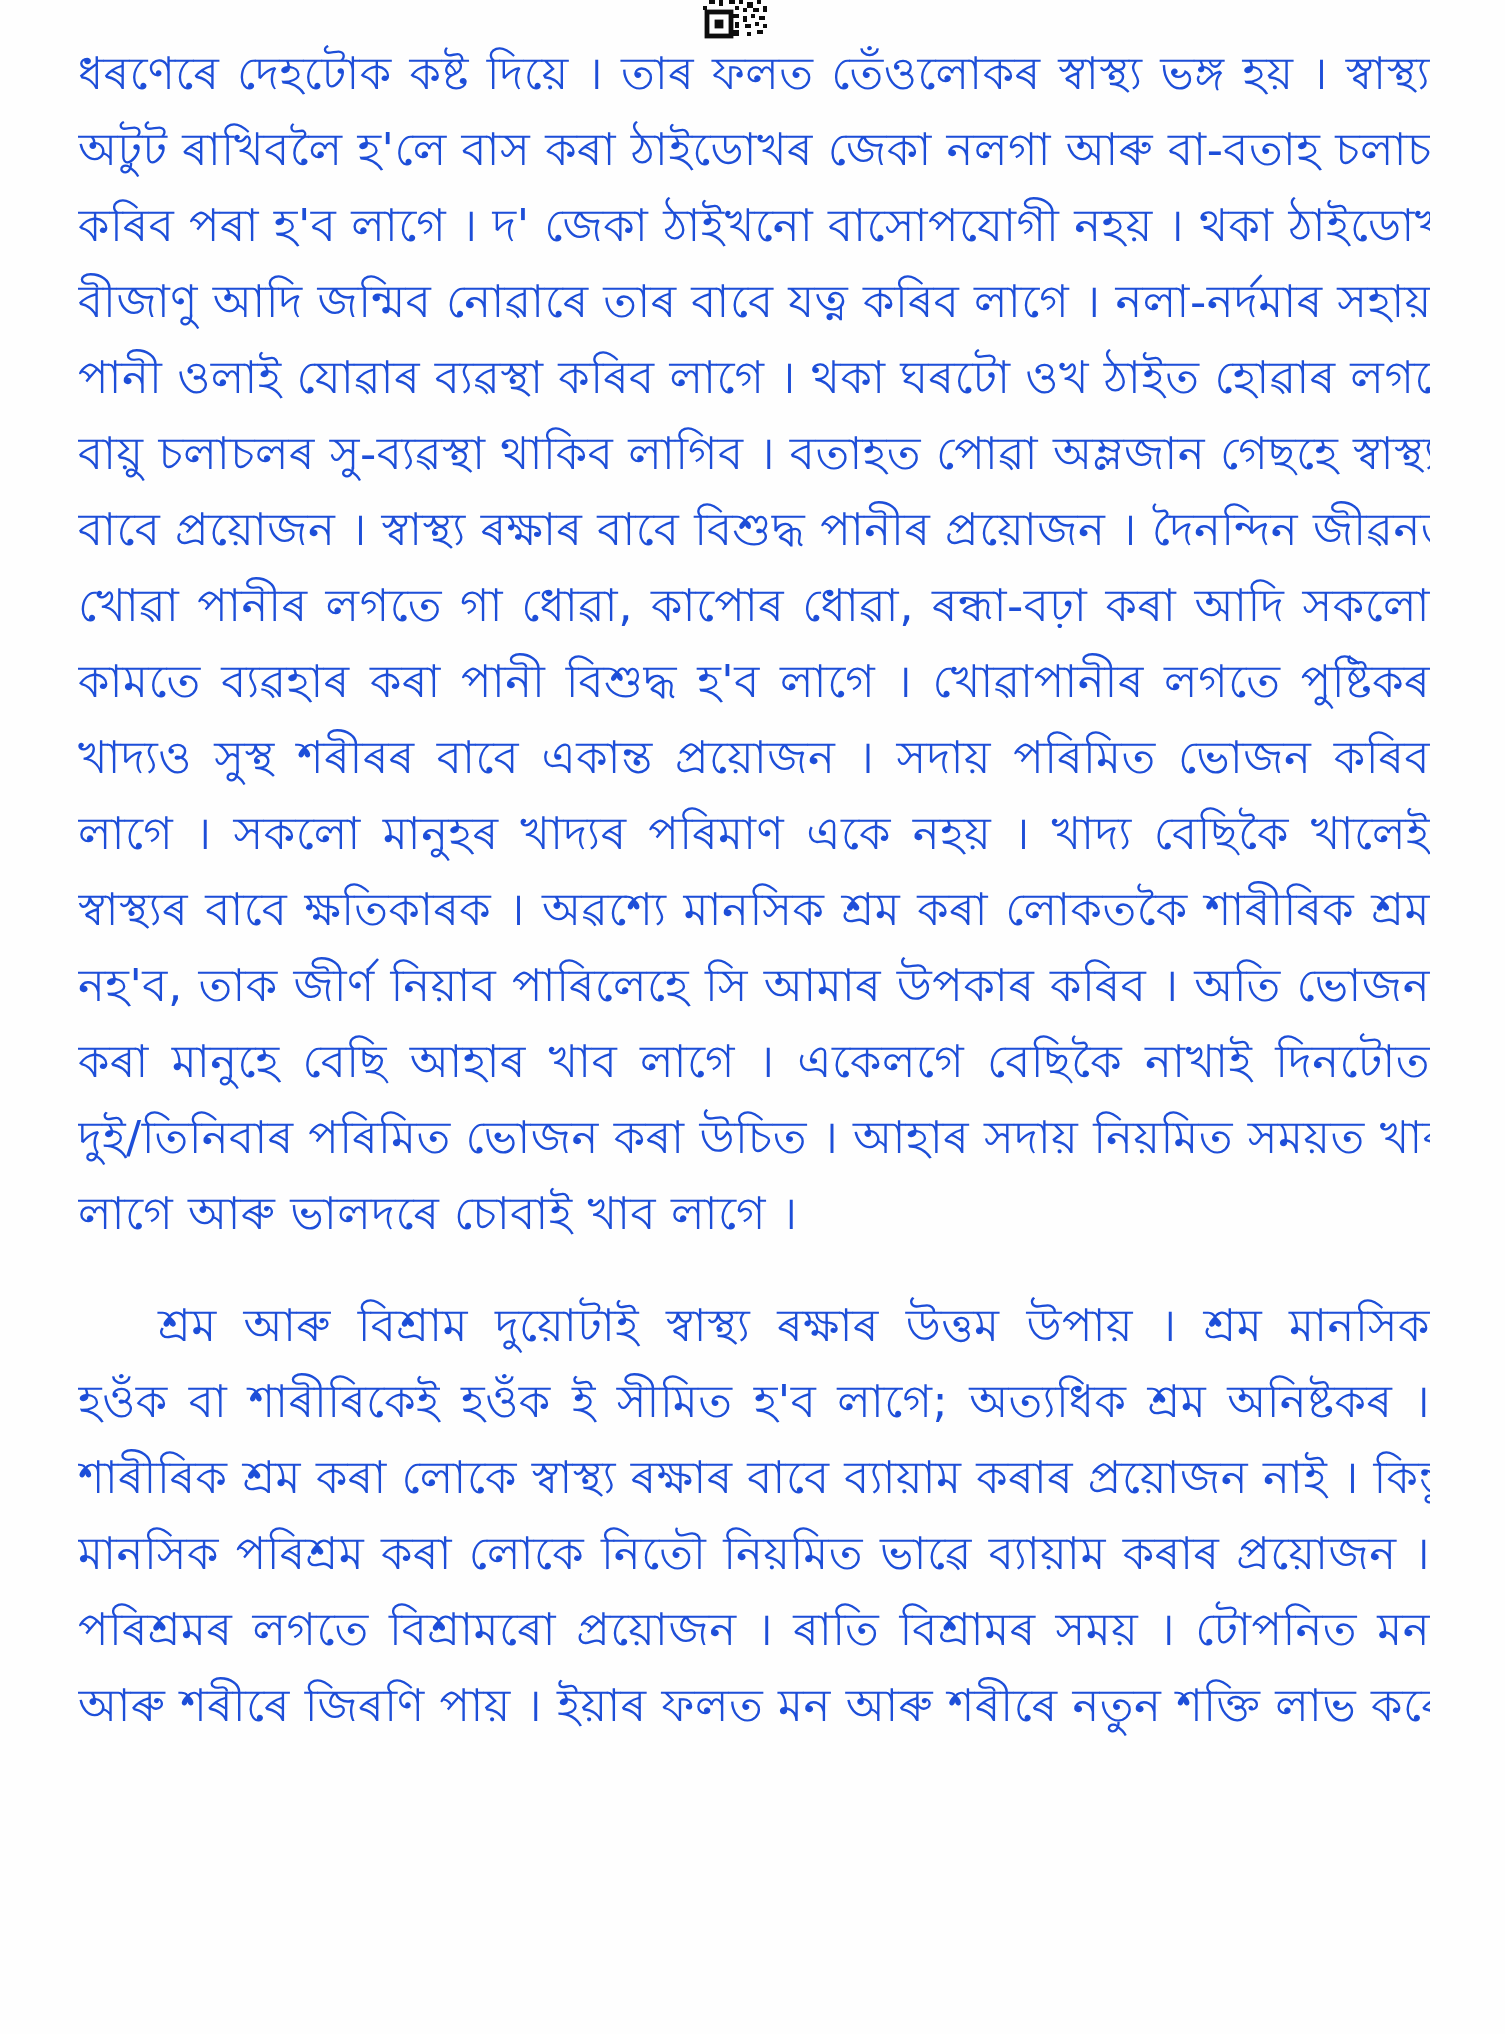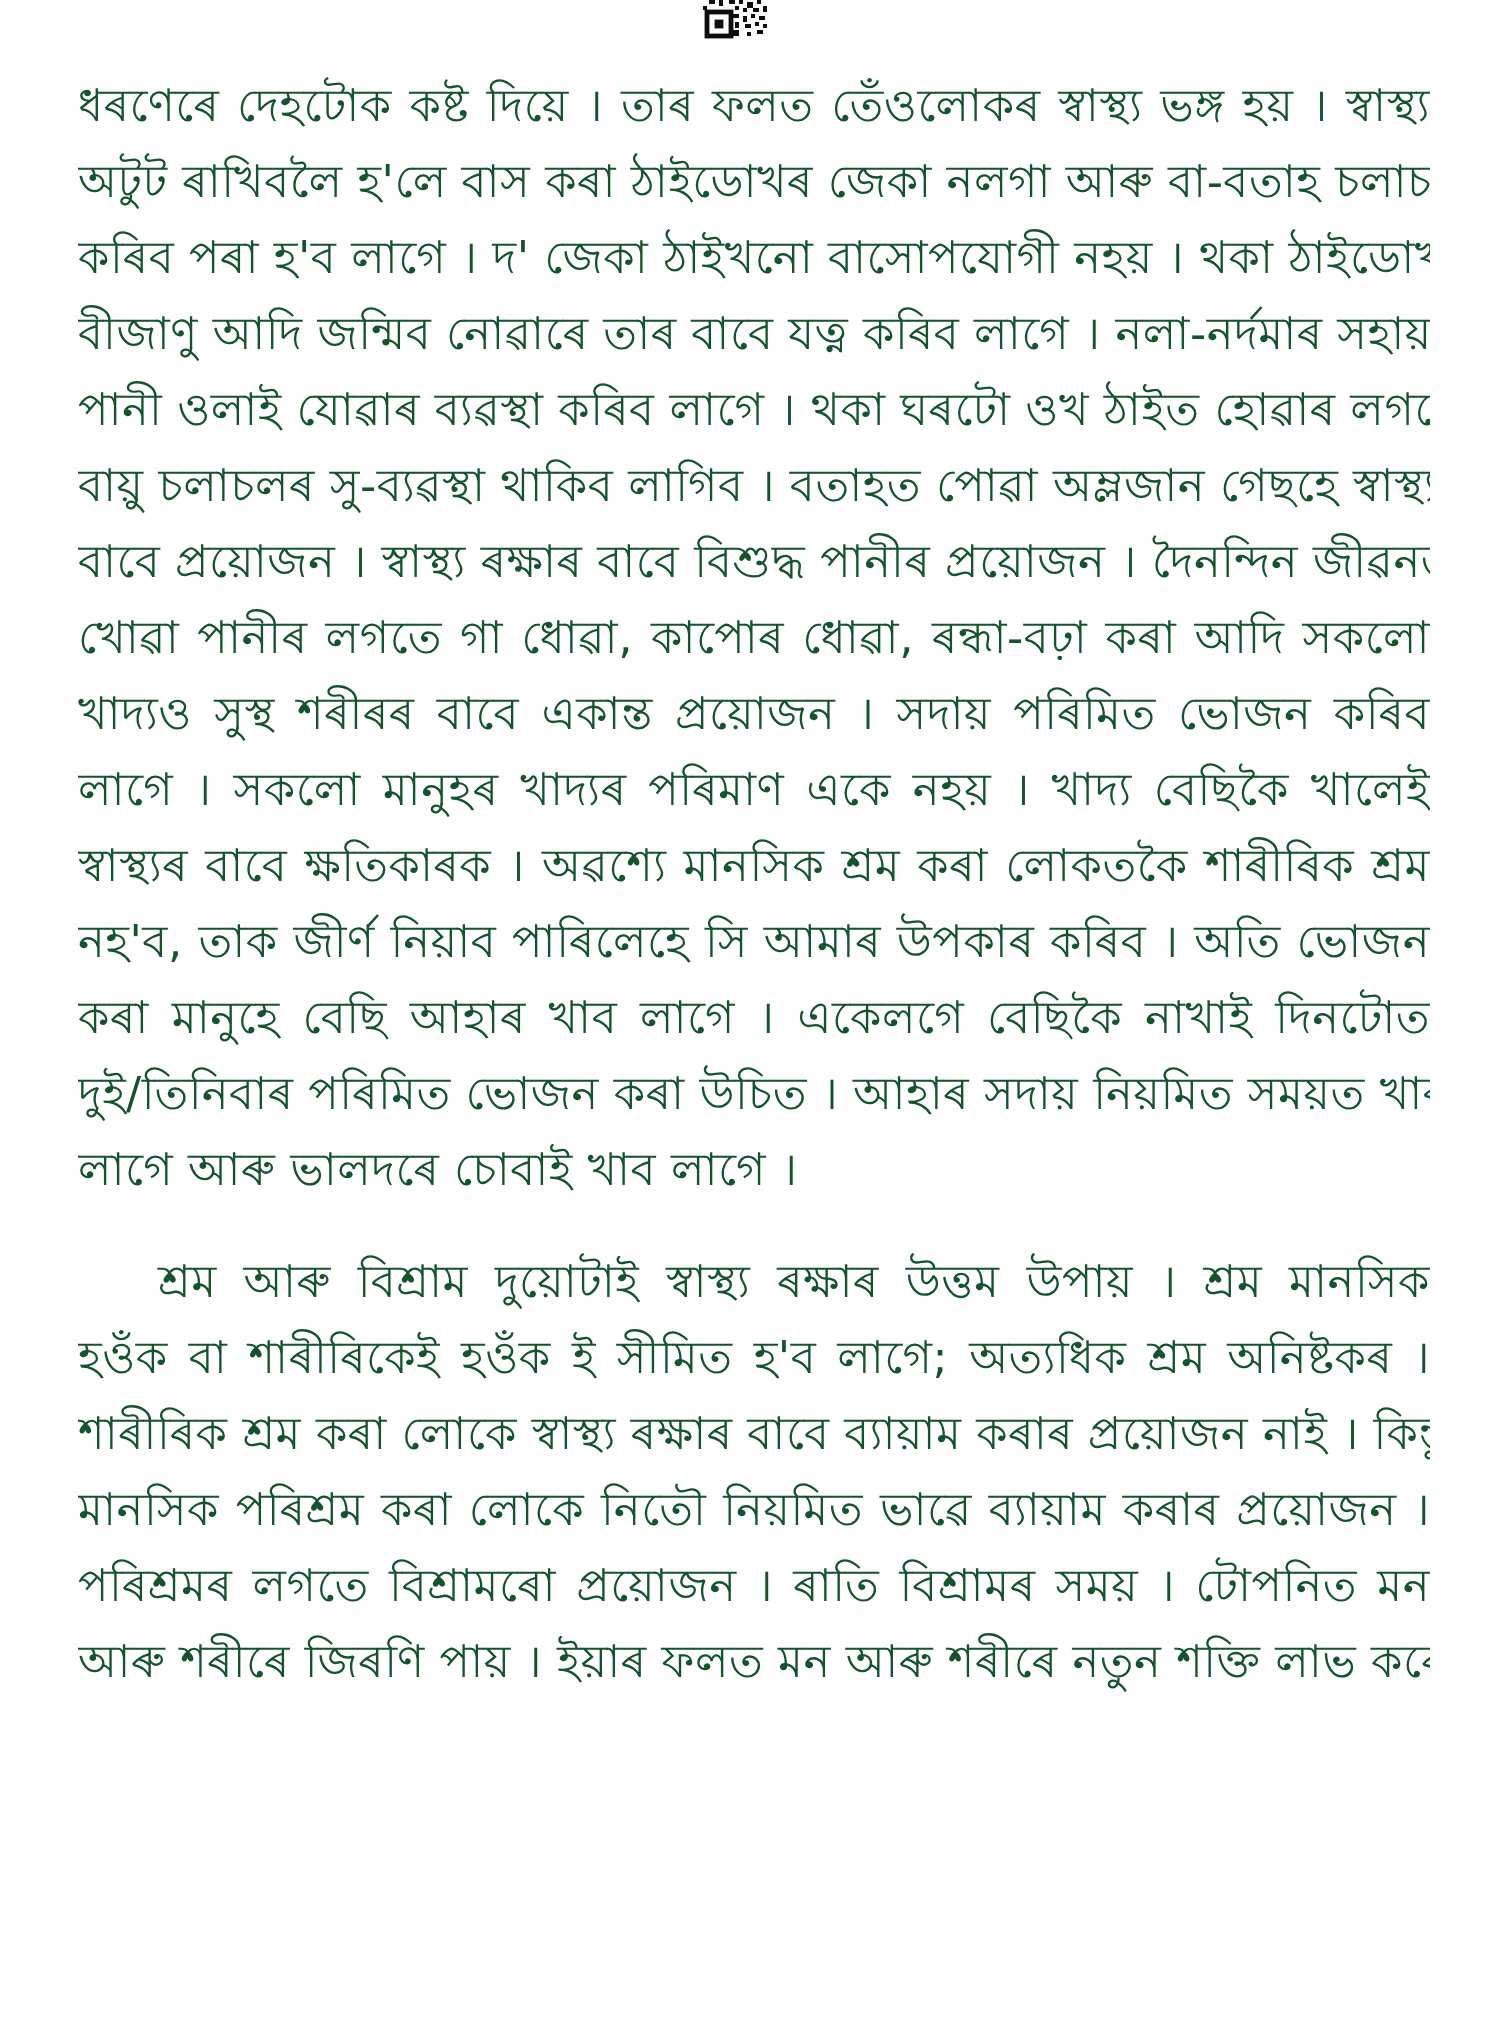--- a/index.html
+++ b/index.html
@@ -18,23 +18,23 @@
   .qr-mark {
     position: absolute;
     left: 703px;
     top: 0;
     width: 84px;
     height: 40px;
   }
   .text-block {
     position: absolute;
     left: 78px;
-    top: 68px;
+    top: 36px;
     width: 1352px;
-    color: #14532d;
+    color: #1d4ed8;
   }
   .para { margin: 0; padding: 0; }
   .para-2 { margin-top: 36px; }
   .line {
     display: block;
     height: 76px;
     line-height: 76px;
     font-size: 45px;
     font-weight: 500;
     letter-spacing: 0.5px;
@@ -92,20 +92,21 @@
 
     <div class="para para-1">
       <span class="line">ধৰণেৰে দেহটোক কষ্ট দিয়ে । তাৰ ফলত তেঁওলোকৰ স্বাস্থ্য ভঙ্গ হয় । স্বাস্থ্য</span>
       <span class="line">অটুট ৰাখিবলৈ হ'লে বাস কৰা ঠাইডোখৰ জেকা নলগা আৰু বা-বতাহ চলাচল</span>
       <span class="line">কৰিব পৰা হ'ব লাগে । দ' জেকা ঠাইখনো বাসোপযোগী নহয় । থকা ঠাইডোখৰ</span>
       <span class="line">বীজাণু আদি জন্মিব নোৱাৰে তাৰ বাবে যত্ন কৰিব লাগে । নলা-নৰ্দমাৰ সহায়ত</span>
       <span class="line">পানী ওলাই যোৱাৰ ব্যৱস্থা কৰিব লাগে । থকা ঘৰটো ওখ ঠাইত হোৱাৰ লগতে</span>
       <span class="line">বায়ু চলাচলৰ সু-ব্যৱস্থা থাকিব লাগিব । বতাহত পোৱা অম্লজান গেছহে স্বাস্থ্যৰ</span>
       <span class="line">বাবে প্ৰয়োজন । স্বাস্থ্য ৰক্ষাৰ বাবে বিশুদ্ধ পানীৰ প্ৰয়োজন । দৈনন্দিন জীৱনত</span>
       <span class="line">খোৱা পানীৰ লগতে গা ধোৱা, কাপোৰ ধোৱা, ৰন্ধা-বঢ়া কৰা আদি সকলো</span>
+      <span class="line">কামতে ব্যৱহাৰ কৰা পানী বিশুদ্ধ হ'ব লাগে । খোৱাপানীৰ লগতে পুষ্টিকৰ</span>
       <span class="line">খাদ্যও সুস্থ শৰীৰৰ বাবে একান্ত প্ৰয়োজন । সদায় পৰিমিত ভোজন কৰিব</span>
       <span class="line">লাগে । সকলো মানুহৰ খাদ্যৰ পৰিমাণ একে নহয় । খাদ্য বেছিকৈ খালেই</span>
       <span class="line">স্বাস্থ্যৰ বাবে ক্ষতিকাৰক । অৱশ্যে মানসিক শ্ৰম কৰা লোকতকৈ শাৰীৰিক শ্ৰম</span>
       <span class="line">নহ'ব, তাক জীৰ্ণ নিয়াব পাৰিলেহে সি আমাৰ উপকাৰ কৰিব । অতি ভোজন</span>
       <span class="line">কৰা মানুহে বেছি আহাৰ খাব লাগে । একেলগে বেছিকৈ নাখাই দিনটোত</span>
       <span class="line">দুই/তিনিবাৰ পৰিমিত ভোজন কৰা উচিত । আহাৰ সদায় নিয়মিত সময়ত খাব</span>
       <span class="line short">লাগে আৰু ভালদৰে চোবাই খাব লাগে ।</span>
     </div>
 
     <div class="para para-2">

